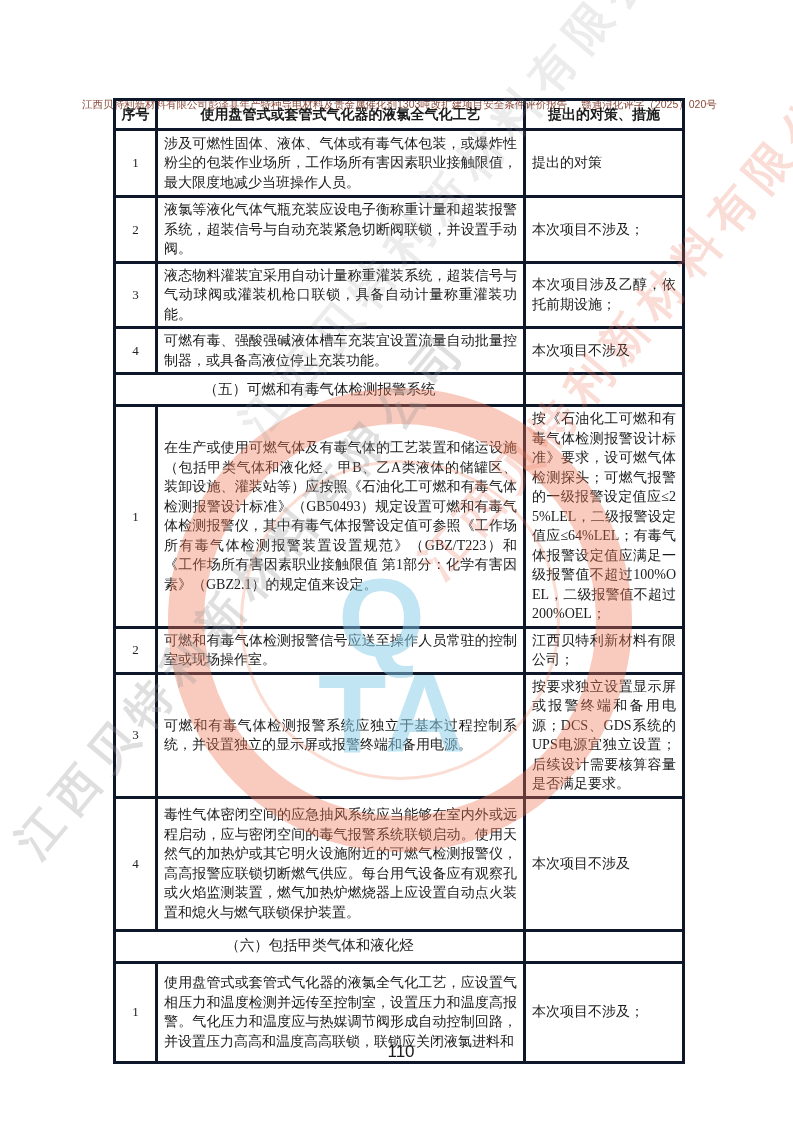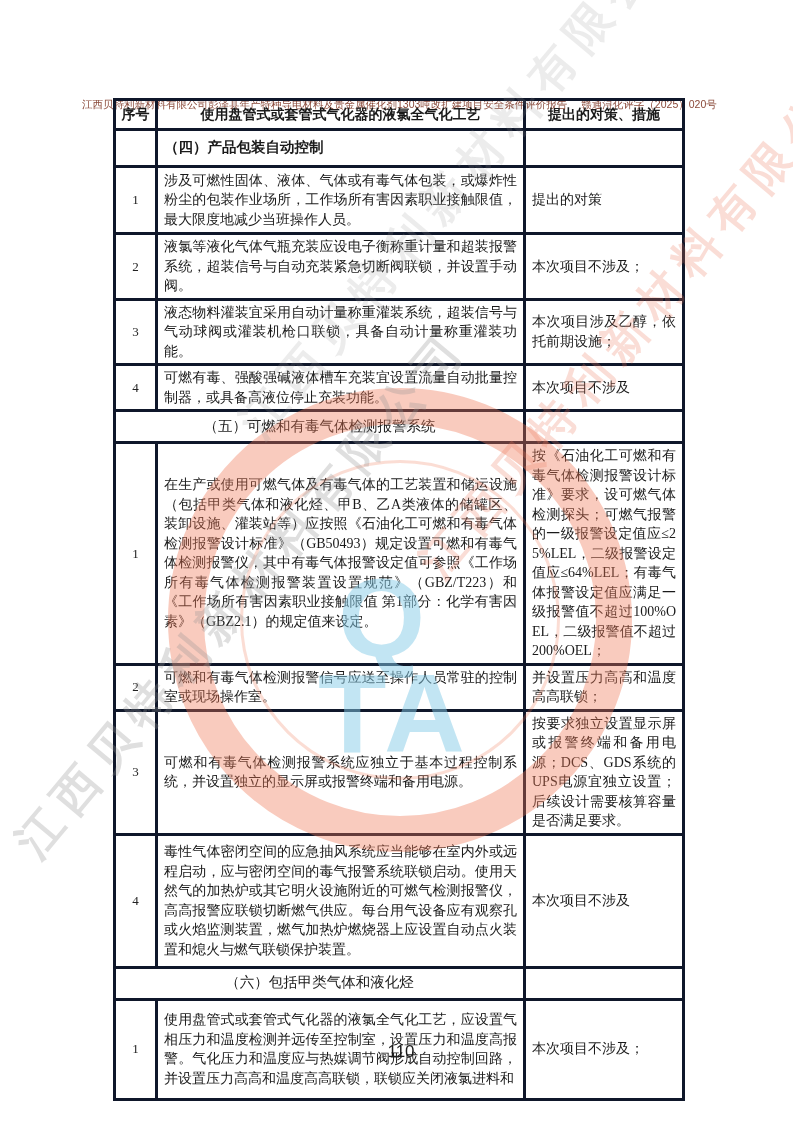--- a/index.html
+++ b/index.html
@@ -128,25 +128,20 @@
       <col class="c-measure">
     </colgroup>
 
   <tbody>
       <tr class="hr">
     <th>序号</th>
     <th>使用盘管式或套管式气化器的液氯全气化工艺</th>
     <th>提出的对策、措施</th>
   </tr>
 
-  <tr class="hs4">
-    <td class="num"></td>
-    <td class="section-left">（四）产品包装自动控制</td>
-    <td></td>
-  </tr>
 
   <tr class="h1">
     <td class="num">1</td>
     <td>涉及可燃性固体、液体、气体或有毒气体包装，或爆炸性粉尘的包装作业场所，工作场所有害因素职业接触限值，最大限度地减少当班操作人员。</td>
     <td>提出的对策</td>
   </tr>
 
   <tr class="h2">
     <td class="num">2</td>
     <td>液氯等液化气体气瓶充装应设电子衡称重计量和超装报警系统，超装信号与自动充装紧急切断阀联锁，并设置手动阀。</td>
@@ -172,21 +167,21 @@
 
   <tr class="hf1">
     <td class="num">1</td>
     <td>在生产或使用可燃气体及有毒气体的工艺装置和储运设施（包括甲类气体和液化烃、甲B、乙A类液体的储罐区、装卸设施、灌装站等）应按照《石油化工可燃和有毒气体检测报警设计标准》（GB50493）规定设置可燃和有毒气体检测报警仪，其中有毒气体报警设定值可参照《工作场所有毒气体检测报警装置设置规范》（GBZ/T223）和《工作场所有害因素职业接触限值 第1部分：化学有害因素》（GBZ2.1）的规定值来设定。</td>
     <td>按《石油化工可燃和有毒气体检测报警设计标准》要求，设可燃气体检测探头；可燃气报警的一级报警设定值应≤25%LEL，二级报警设定值应≤64%LEL；有毒气体报警设定值应满足一级报警值不超过100%OEL，二级报警值不超过200%OEL；</td>
   </tr>
 
   <tr class="hf2">
     <td class="num">2</td>
     <td>可燃和有毒气体检测报警信号应送至操作人员常驻的控制室或现场操作室。</td>
-    <td>并设置压力高高和温度高高联锁；</td>
+    <td>江西贝特利新材料有限公司；</td>
   </tr>
 
   <tr class="hf3">
     <td class="num">3</td>
     <td>可燃和有毒气体检测报警系统应独立于基本过程控制系统，并设置独立的显示屏或报警终端和备用电源。</td>
     <td>按要求独立设置显示屏或报警终端和备用电源；DCS、GDS系统的UPS电源宜独立设置；后续设计需要核算容量是否满足要求。</td>
   </tr>
 
   <tr class="hf4">
     <td class="num">4</td>

